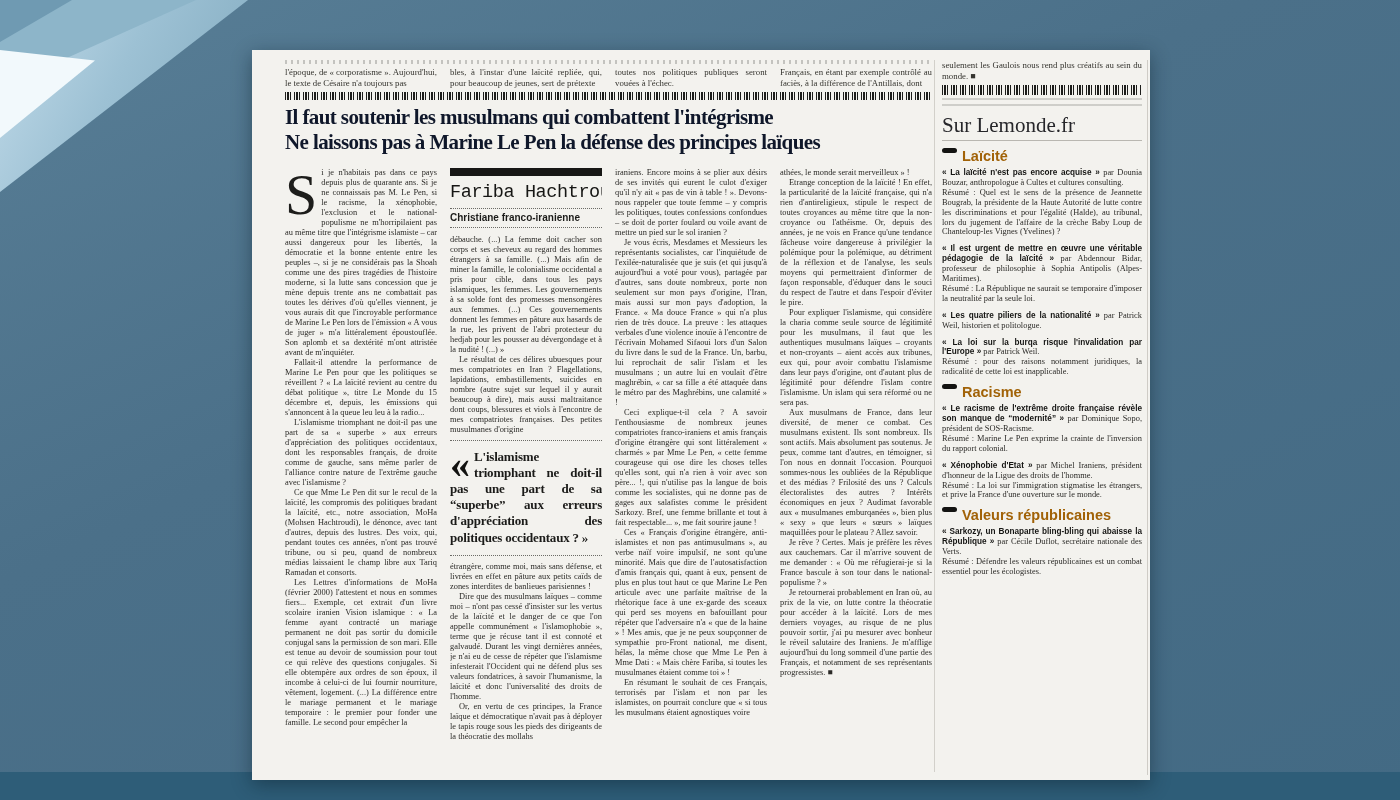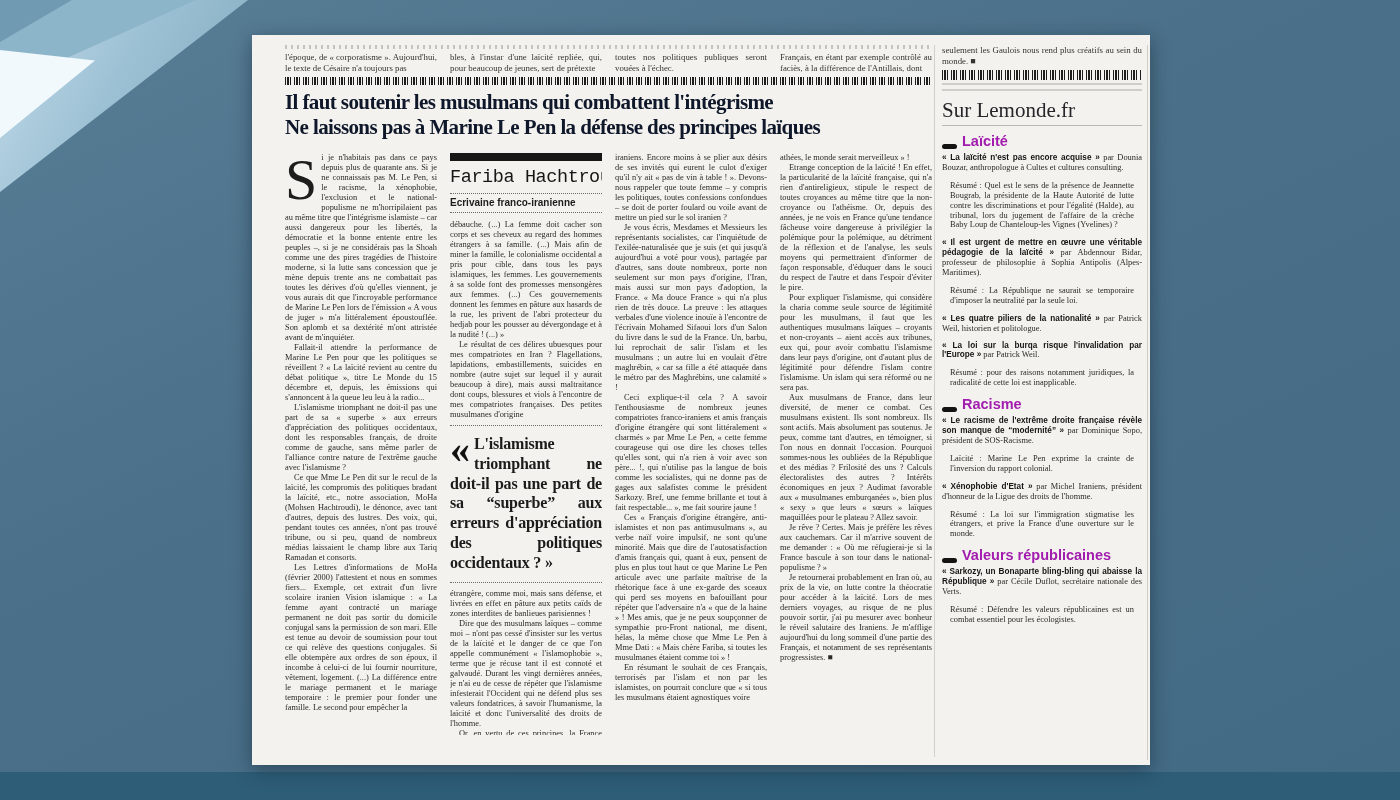--- a/index.html
+++ b/index.html
@@ -14,21 +14,21 @@
     background:linear-gradient(118deg,#c3dcea 0%,#9dc1d4 45%,#7fa8bd 100%);}
   .deco-b{position:absolute;top:0;left:0;width:196px;height:88px;
     clip-path:polygon(0 0,100% 0,0 100%);background:#8db5c9;}
   .deco-c{position:absolute;top:50px;left:0;width:95px;height:88px;
     clip-path:polygon(0 0,100% 12%,0 100%);background:#f2f9fc;}
   .deco-d{position:absolute;top:0;left:0;width:72px;height:42px;
     clip-path:polygon(0 0,100% 0,0 100%);background:#6f9ab2;}
   .bottom-band{position:absolute;left:0;right:0;bottom:0;height:28px;background:#2e5d78;}
 
   .page{
-    position:absolute;left:252px;top:35px;width:898px;height:730px;
+    position:absolute;left:252px;top:50px;width:898px;height:730px;
     background:#f3f2ee;box-shadow:0 5px 18px rgba(8,28,40,.45);
     color:#2b2a27;
   }
   .main{position:absolute;left:33px;top:10px;width:648px;height:717px;overflow:hidden;}
 
   .cutline{height:4px;width:100%;opacity:.45;margin-bottom:3px;
     background:repeating-linear-gradient(90deg,#8a8a86 0 2px,transparent 2px 6px);}
   .topstrip{display:flex;gap:13px;}
   .ts-col{width:152px;font-size:8.8px;line-height:1.25;text-align:justify;color:#35342f;}
 
@@ -48,36 +48,36 @@
 
   .kicker-bar{height:8px;background:#171715;margin-bottom:6px;}
   .author-name{font-size:18.5px;letter-spacing:-0.4px;color:#161614;white-space:nowrap;margin:0 0 4px;font-family:Liberation Mono, monospace;}
   .dotted{border-top:1px dotted #6b6b66;margin:3px 0;}
   .author-role{font-family:"Liberation Sans",sans-serif;font-weight:bold;font-size:10px;color:#1c1c1a;margin:3px 0;}
   .byline-block{margin-bottom:7px;}
 
   .pullquote{border-top:1px dotted #6b6b66;border-bottom:1px dotted #6b6b66;
     padding:8px 0 9px;margin:5px 0 6px;overflow:hidden;}
   .pq-mark{float:left;font-size:40px;line-height:30px;font-weight:bold;margin-right:4px;color:#121210;}
-  .pq-text{font-weight:bold;font-size:16px;line-height:1.24;color:#1b1b19;letter-spacing:-0.2px;text-align:left;}
+  .pq-text{font-weight:bold;font-size:13px;line-height:1.24;color:#1b1b19;letter-spacing:-0.2px;text-align:left;}
 
   .vrule{position:absolute;left:682px;top:10px;bottom:8px;width:1px;background:#d2d0ca;}
   .sidebar{position:absolute;left:690px;top:10px;width:200px;height:715px;overflow:hidden;
     border-right:1px solid #cfccc6;padding-right:5px;}
   .sb-top{font-size:8.8px;line-height:1.25;text-align:justify;color:#35342f;}
   .ghost{height:12px;margin-top:3px;opacity:.5;filter:blur(.7px);
     background:repeating-linear-gradient(180deg,rgba(110,110,105,.55) 0 2px,transparent 2px 6px);}
   .brand{font-size:21px;color:#26262a;margin:3px 0 2px;}
   .sb-rule{border-top:1px solid #b9b7b1;margin:2px 0 6px;}
-  .sb-header{display:flex;align-items:flex-end;gap:5px;font-family:"Liberation Sans",sans-serif;
-    font-weight:bold;font-size:14.5px;color:#a21caf;margin:7px 0 4px;}
+  .sb-header{display:flex;align-items:flex-start;gap:5px;font-family:"Liberation Sans",sans-serif;
+    font-weight:bold;font-size:14.5px;color:#a16207;margin:7px 0 4px;}
   .sb-bullet{width:15px;height:5px;background:#131311;border-radius:2.5px;flex:0 0 auto;}
   .sb-entry{font-size:8.4px;line-height:1.18;color:#2b2a27;margin-bottom:7px;text-align:justify;}
   .sb-entry-title{font-family:"Liberation Sans",sans-serif;font-weight:bold;font-size:8.2px;color:#151513;}
-  .sb-resume{margin:8px;}
+  .sb-resume{margin:0;}
 </style>
 </head>
 <body>
 
 <div class="deco-a"></div>
 <div class="deco-b"></div>
 <div class="deco-c"></div>
 <div class="deco-d"></div>
 <div class="bottom-band"></div>
 
@@ -106,21 +106,21 @@
         <p>L'islamisme triomphant ne doit-il pas une part de sa « superbe » aux erreurs d'appréciation des politiques occidentaux, dont les responsables français, de droite comme de gauche, sans même parler de l'alliance contre nature de l'extrême gauche avec l'islamisme ?</p>
         <p>Ce que Mme Le Pen dit sur le recul de la laïcité, les compromis des politiques bradant la laïcité, etc., notre association, MoHa (Mohsen Hachtroudi), le dénonce, avec tant d'autres, depuis des lustres. Des voix, qui, pendant toutes ces années, n'ont pas trouvé tribune, ou si peu, quand de nombreux médias laissaient le champ libre aux Tariq Ramadan et consorts.</p>
         <p>Les Lettres d'informations de MoHa (février 2000) l'attestent et nous en sommes fiers... Exemple, cet extrait d'un livre scolaire iranien Vision islamique : « La femme ayant contracté un mariage permanent ne doit pas sortir du domicile conjugal sans la permission de son mari. Elle est tenue au devoir de soumission pour tout ce qui relève des questions conjugales. Si elle obtempère aux ordres de son époux, il incombe à celui-ci de lui fournir nourriture, vêtement, logement. (...) La différence entre le mariage permanent et le mariage temporaire : le premier pour fonder une famille. Le second pour empêcher la</p>
       </div>
 
       <div class="col">
         <div class="byline-block">
           <div class="kicker-bar"></div>
           <div class="author-name">Fariba Hachtroudi</div>
           <div class="dotted"></div>
-          <div class="author-role">Ecrivaine franco-iranienne</div>
+          <div class="author-role">Christiane franco-iranienne</div>
           <div class="dotted"></div>
         </div>
         <p class="first">débauche. (...) La femme doit cacher son corps et ses cheveux au regard des hommes étrangers à sa famille. (...) Mais afin de miner la famille, le colonialisme occidental a pris pour cible, dans tous les pays islamiques, les femmes. Les gouvernements à sa solde font des promesses mensongères aux femmes. (...) Ces gouvernements donnent les femmes en pâture aux hasards de la rue, les privent de l'abri protecteur du hedjab pour les pousser au dévergondage et à la nudité ! (...) »</p>
         <p>Le résultat de ces délires ubuesques pour mes compatriotes en Iran ? Flagellations, lapidations, embastillements, suicides en nombre (autre sujet sur lequel il y aurait beaucoup à dire), mais aussi maltraitance dont coups, blessures et viols à l'encontre de mes compatriotes françaises. Des petites musulmanes d'origine</p>
         <div class="pullquote">
           <span class="pq-mark">«</span>
           <span class="pq-text">L'islamisme triomphant ne doit-il pas une part de sa “superbe” aux erreurs d'appréciation des politiques occidentaux ? »</span>
         </div>
         <p class="first">étrangère, comme moi, mais sans défense, et livrées en effet en pâture aux petits caïds de zones interdites de banlieues parisiennes !</p>
         <p>Dire que des musulmans laïques – comme moi – n'ont pas cessé d'insister sur les vertus de la laïcité et le danger de ce que l'on appelle communément « l'islamophobie », terme que je récuse tant il est connoté et galvaudé. Durant les vingt dernières années, je n'ai eu de cesse de répéter que l'islamisme infesterait l'Occident qui ne défend plus ses valeurs fondatrices, à savoir l'humanisme, la laïcité et donc l'universalité des droits de l'homme.</p>
@@ -177,21 +177,21 @@
       </div>
     </div>
 
     <div class="sb-section">
       <div class="sb-header">
           <span class="sb-bullet"></span>
           <span>Racisme</span>
         </div>
       <div class="sb-entry">
         <span class="sb-entry-title">« Le racisme de l'extrême droite française révèle son manque de “modernité” »</span> <span>par Dominique Sopo, président de SOS-Racisme.</span>
-        <p class="sb-resume">Laïcité : Marine Le Pen exprime la crainte de l'inversion du rapport colonial.</p>
+        <p class="sb-resume">Résumé : Marine Le Pen exprime la crainte de l'inversion du rapport colonial.</p>
       </div>
       <div class="sb-entry">
         <span class="sb-entry-title">« Xénophobie d'Etat »</span> <span>par Michel Iraniens, président d'honneur de la Ligue des droits de l'homme.</span>
         <p class="sb-resume">Résumé : La loi sur l'immigration stigmatise les étrangers, et prive la France d'une ouverture sur le monde.</p>
       </div>
     </div>
 
     <div class="sb-section">
       <div class="sb-header">
           <span class="sb-bullet"></span>

